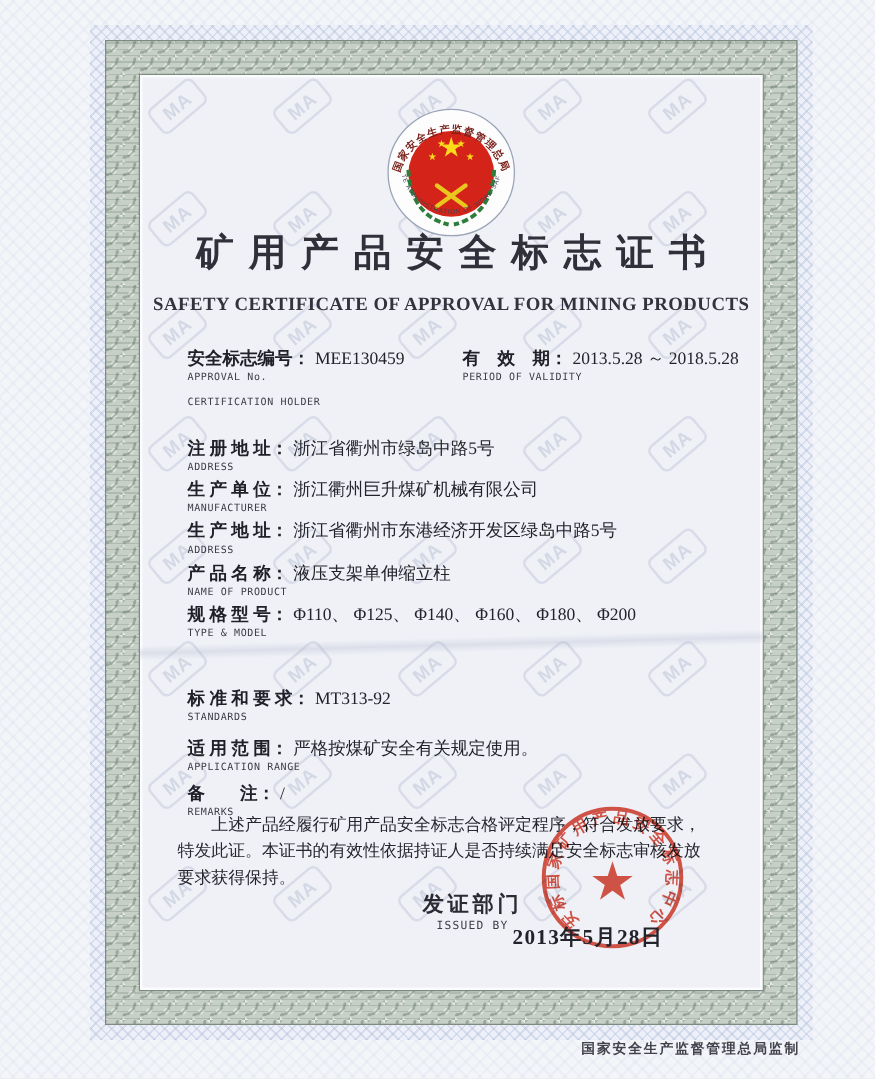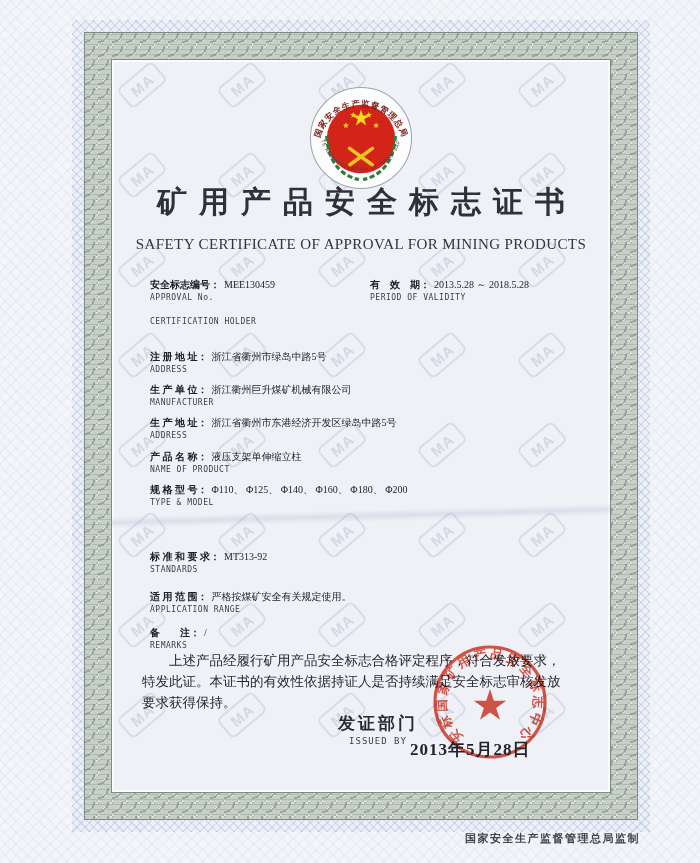--- a/index.html
+++ b/index.html
@@ -54,24 +54,24 @@
     transform:rotate(-1.5deg);
   }
   .content { position:absolute; inset:0; }
   .emblem { position:absolute; top:26px; left:50%; transform:translateX(-50%); }
   .title {
     position:absolute; top:122px; width:100%; text-align:center;
     font-size:30px; font-weight:bold; letter-spacing:12px; text-indent:12px; color:#30303a;
   }
   .subtitle {
     position:absolute; top:176px; width:100%; text-align:center;
-    font-size:15px; font-weight:normal; letter-spacing:.4px; color:#33333d;
+    font-size:15px; font-weight:bold; letter-spacing:.4px; color:#33333d;
   }
   .frow { position:absolute; left:38px; white-space:nowrap; }
-  .frow .zh { font-size:10px; }
+  .frow .zh { font-size:14px; }
   .frow .lbl { font-weight:bold; color:#202028; }
   .frow .val { font-weight:normal; margin-left:4px; }
   .frow .cap {
     font-family:"DejaVu Sans Mono","Liberation Mono",monospace;
     font-size:8px; letter-spacing:.5px; color:#3c3c46; margin-top:1px;
   }
   .subfield { position:absolute; left:220px; top:0; }
   .statement {
     position:absolute; left:30px; top:592px; width:426px;
     font-size:13.5px; line-height:1.55; text-indent:2em; color:#26262e; z-index:2;font-family:Liberation Mono, monospace;

